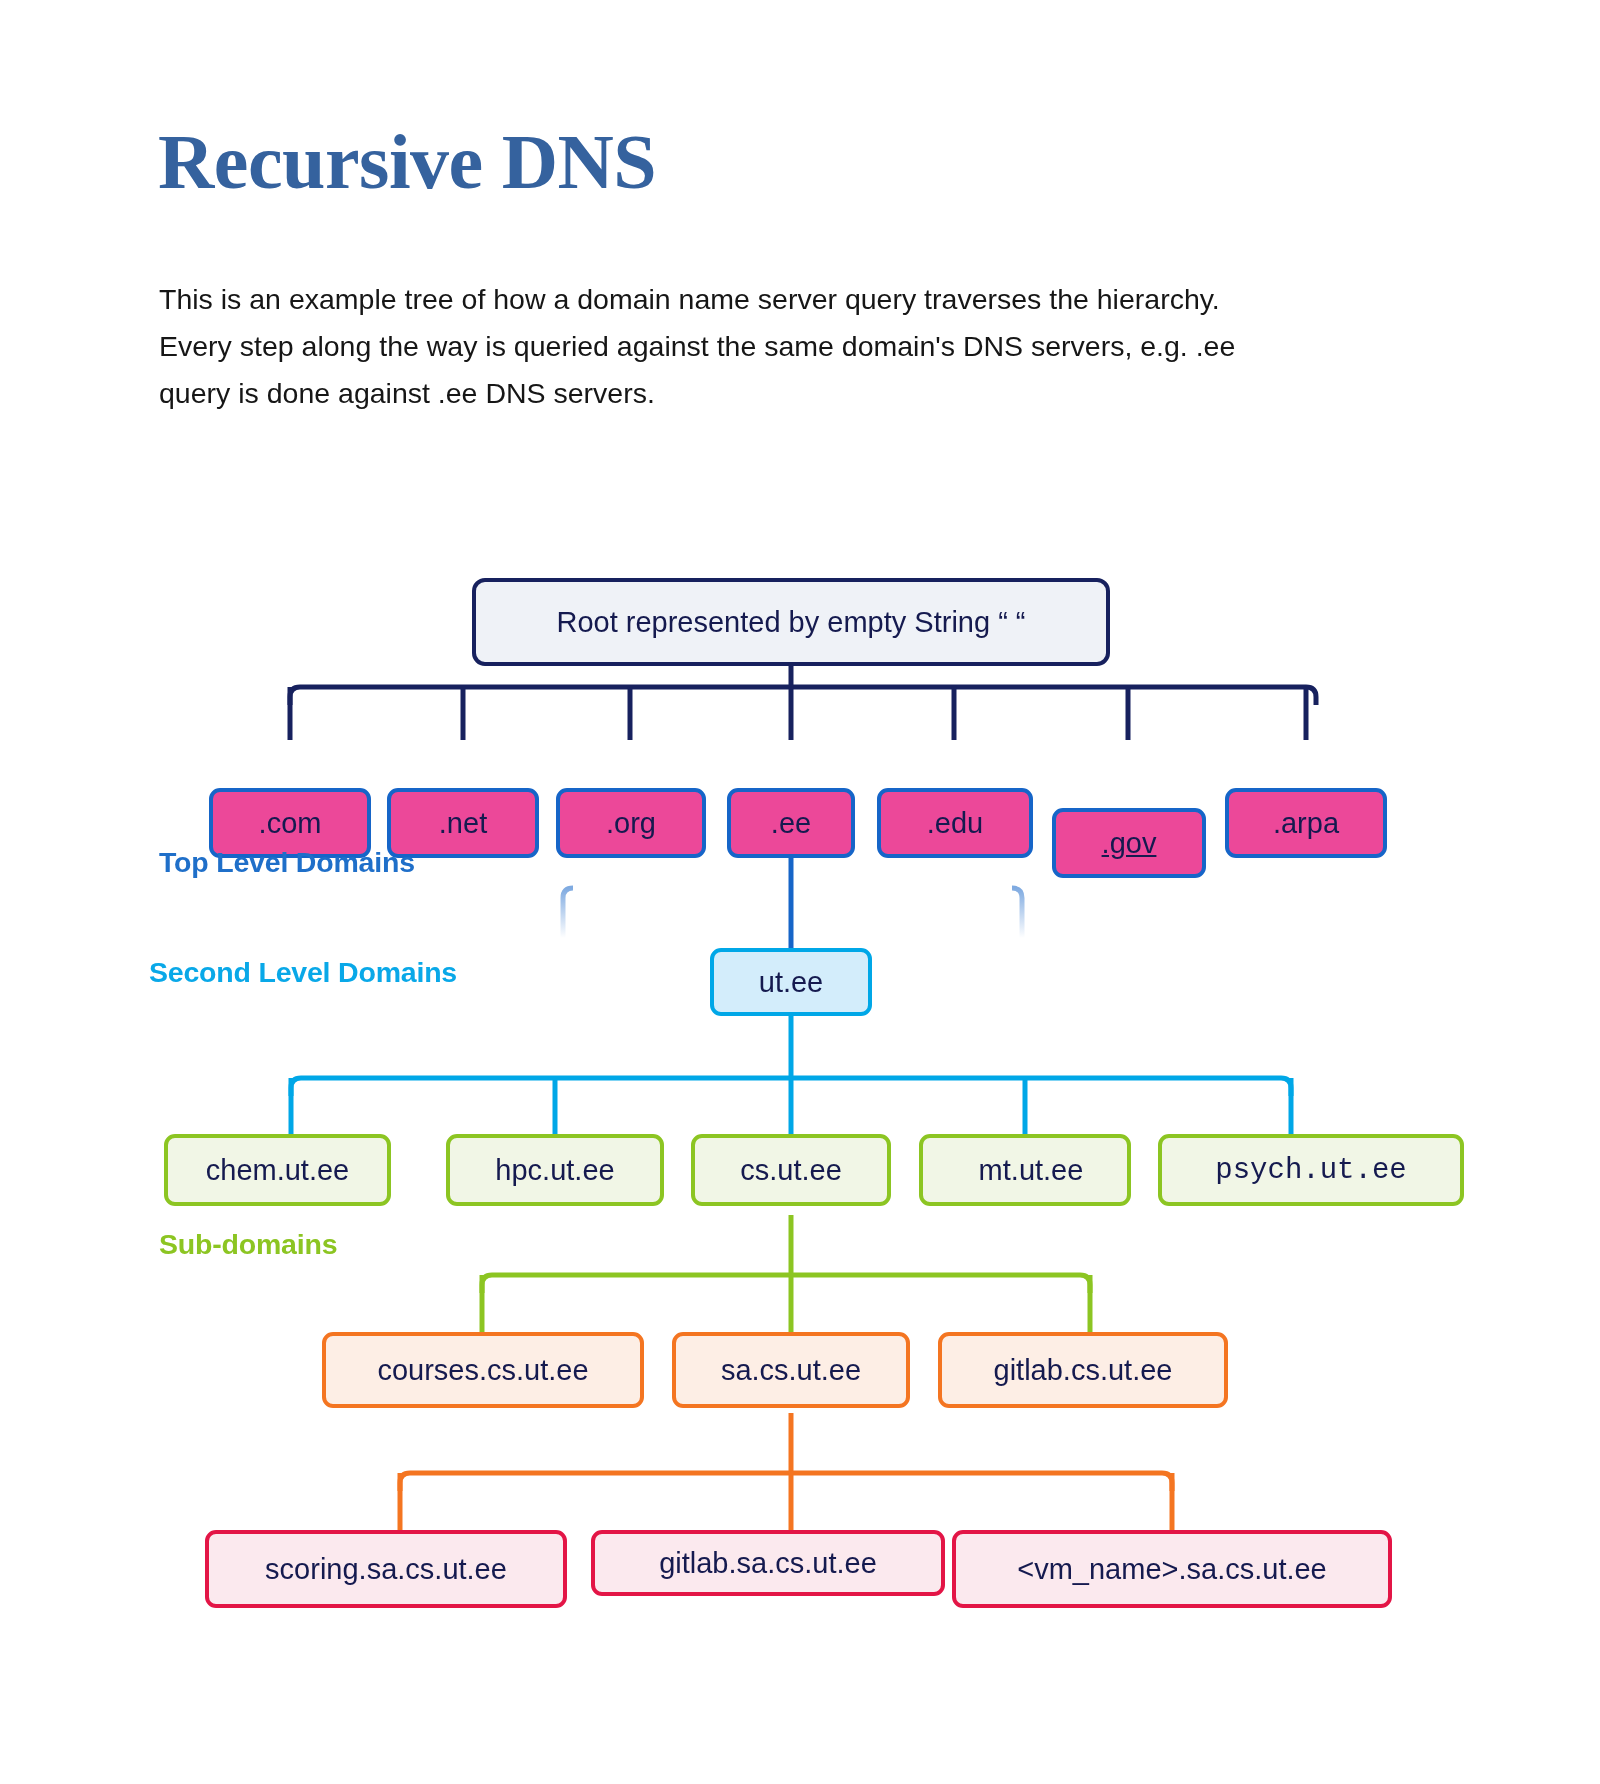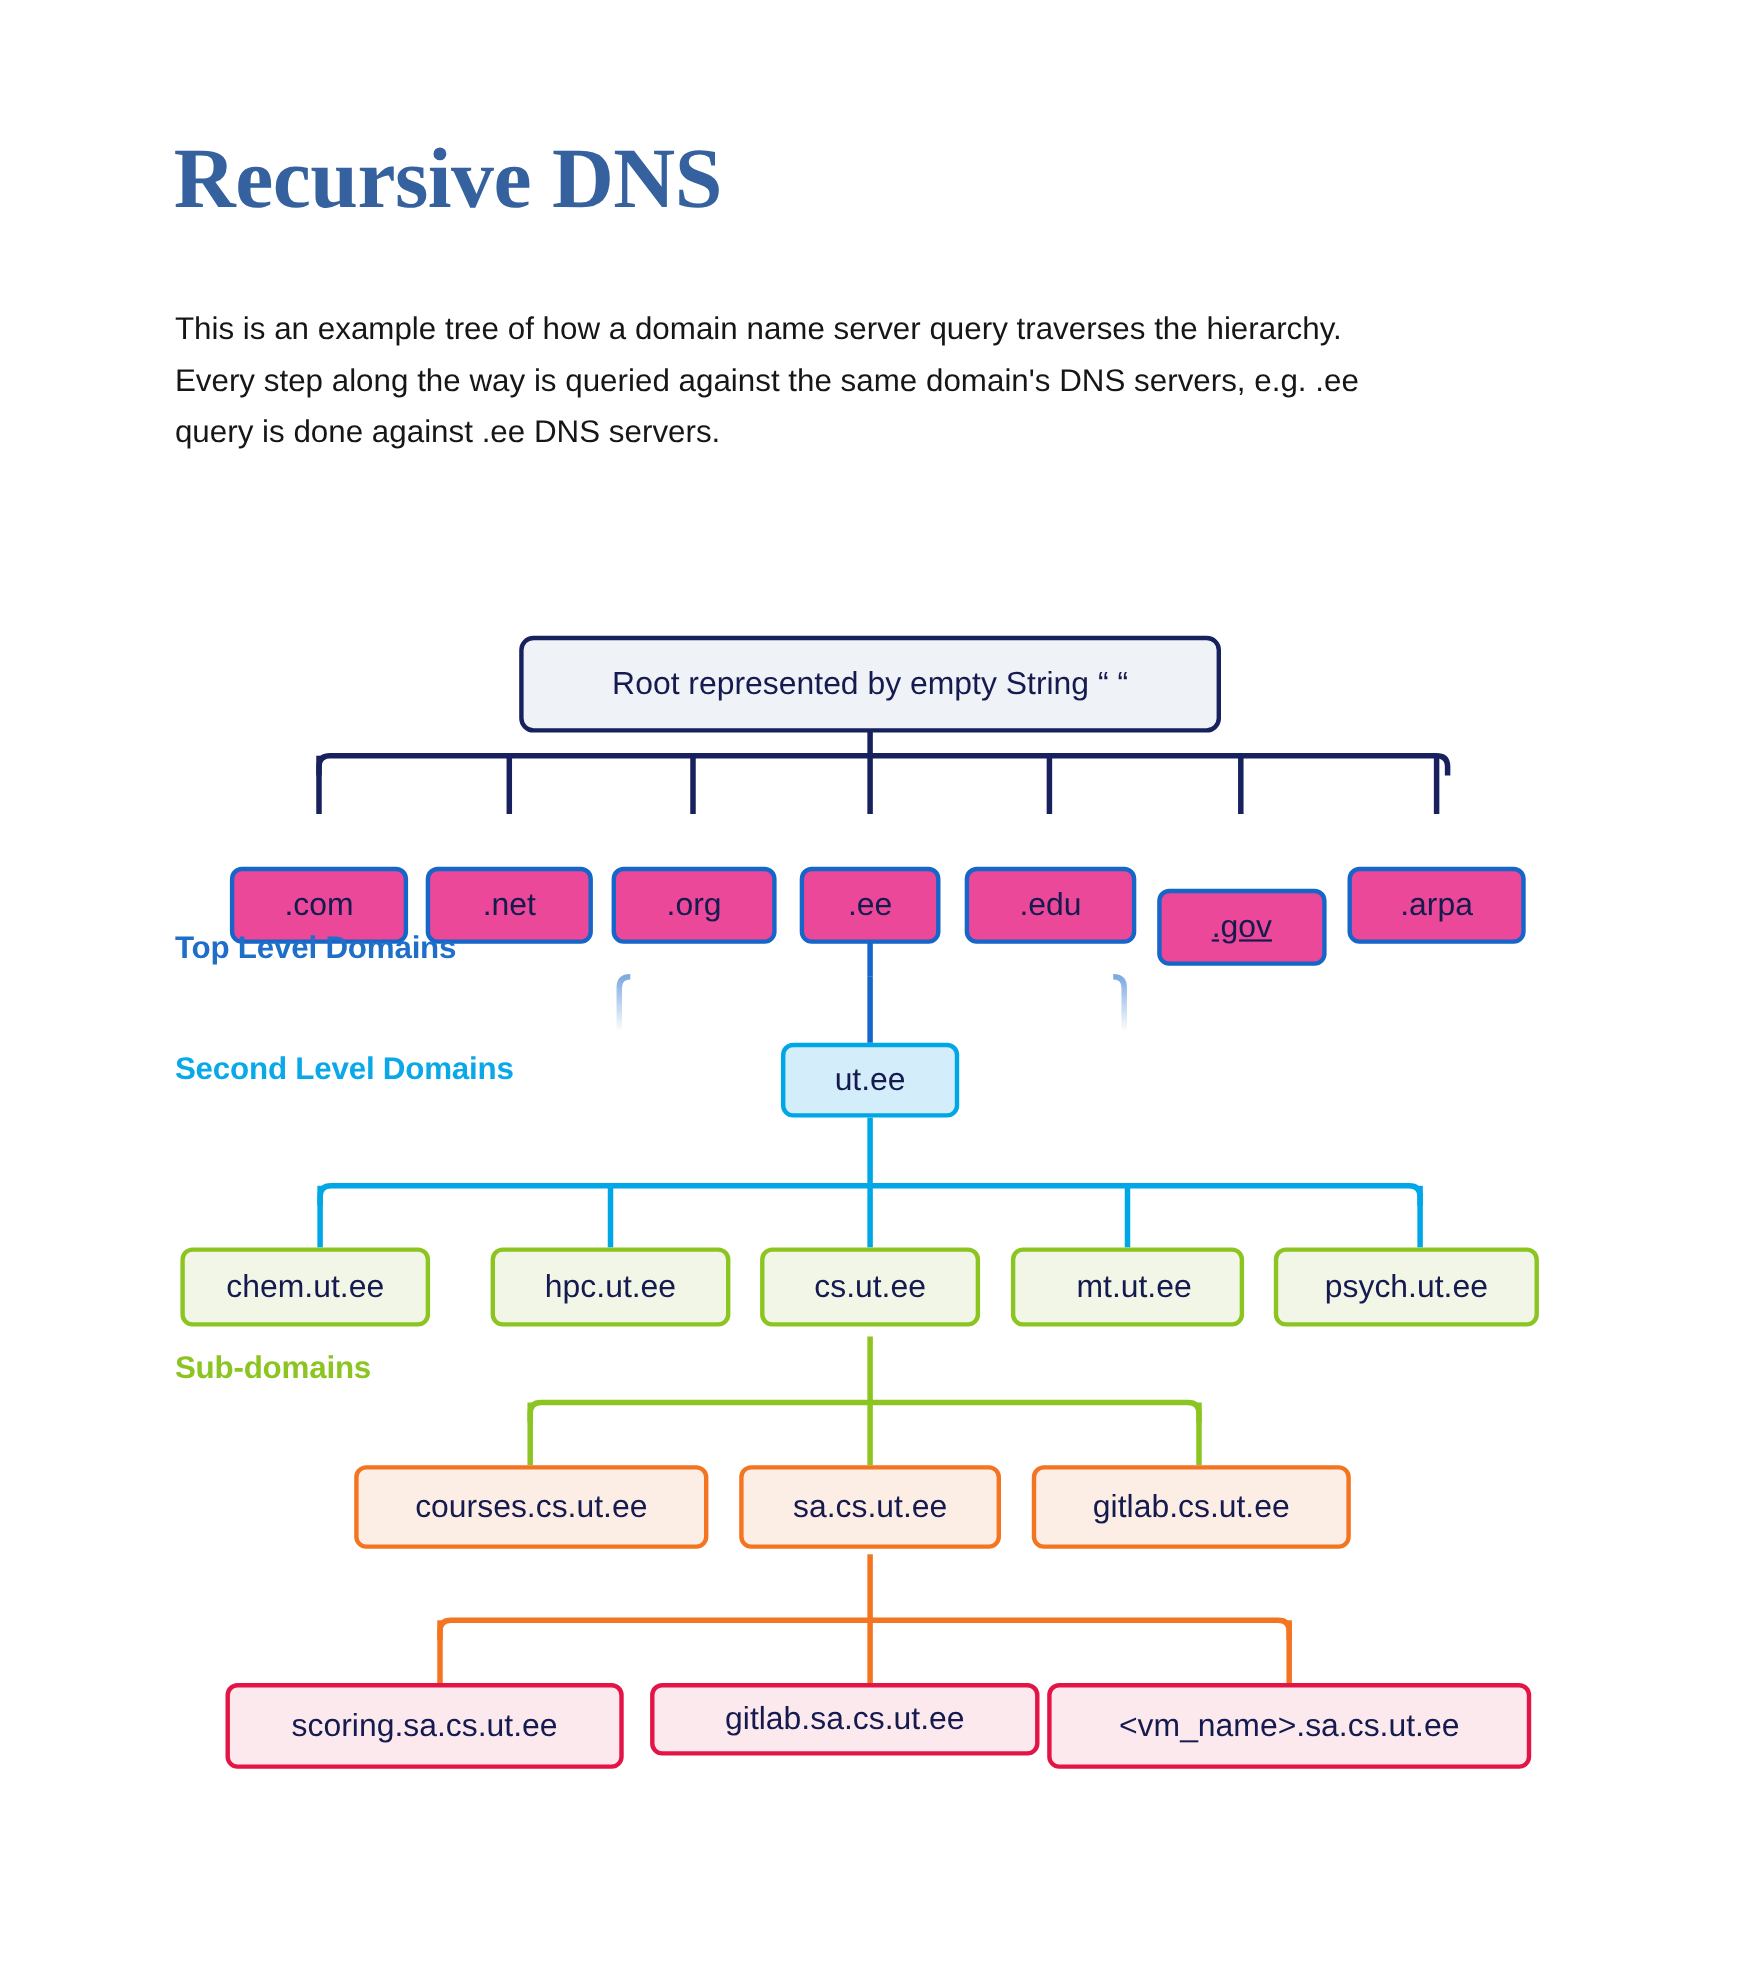--- a/index.html
+++ b/index.html
@@ -100,21 +100,21 @@
   
   .tier-label {
     position: absolute;
     font-weight: bold;
     font-size: 28.5px;
     letter-spacing: -0.2px;
     white-space: nowrap;
     z-index: 4;
   }
   #label-tld { left: 159px; top: 846px; color: #1f6fc9; }
-  #label-sld { left: 159px; top: 956px; color: #09a8e8; }
+  #label-sld { left: 149px; top: 956px; color: #09a8e8; }
   #label-sub { left: 159px; top: 1228px; color: #8cc522; }
 </style>
 </head>
 <body>
 
 <div id="page">
 
   <h1 id="title">Recursive DNS</h1>
   <p id="intro">This is an example tree of how a domain name server query traverses the hierarchy. Every step along the way is queried against the same domain's DNS servers, e.g. .ee query is done against .ee DNS servers.</p>
 
@@ -218,21 +218,21 @@
   </div>
   <div class="node sub" style="left:446px; top:1134px; width:218px; height:72px;">
     <span>hpc.ut.ee</span>
   </div>
   <div class="node sub" style="left:691px; top:1134px; width:200px; height:72px;text-align:center;">
     <span>cs.ut.ee</span>
   </div>
   <div class="node sub" style="left:919px; top:1134px; width:212px; height:72px;padding-left:12px;">
     <span>mt.ut.ee</span>
   </div>
-  <div class="node sub" style="left:1158px; top:1134px; width:241px; height:72px;">
+  <div class="node sub" style="left:1158px; top:1134px; width:306px; height:72px;font-family:Liberation Mono, monospace;">
     <span>psych.ut.ee</span>
   </div>
 
   <div class="tier-label" id="label-sub">Sub-domains</div>
 
   <div class="node sub2" style="left:322px; top:1332px; width:322px; height:76px;">
     <span>courses.cs.ut.ee</span>
   </div>
   <div class="node sub2" style="left:672px; top:1332px; width:238px; height:76px;">
     <span>sa.cs.ut.ee</span>

